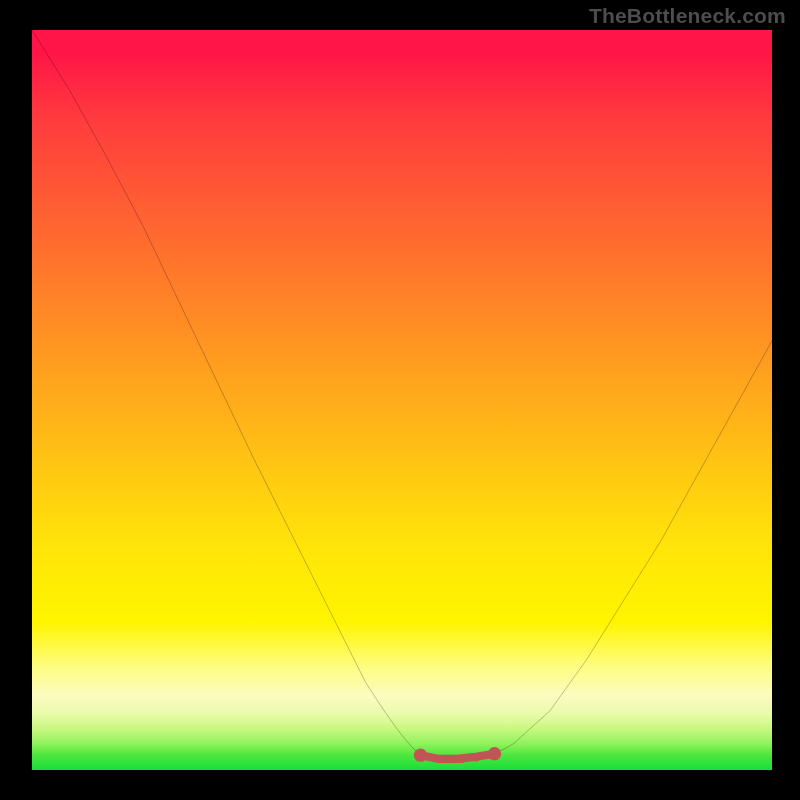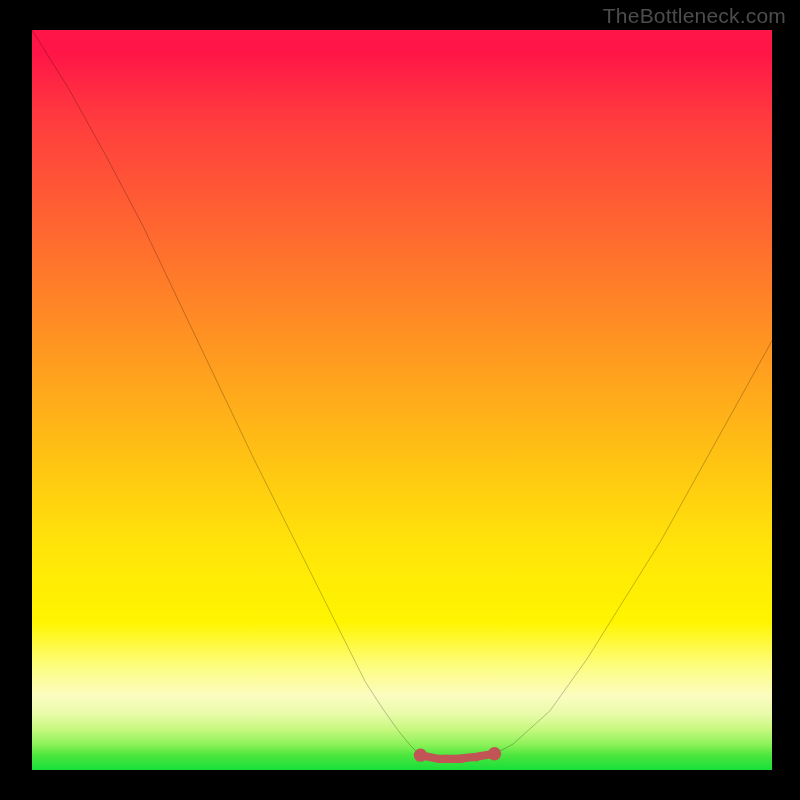--- a/index.html
+++ b/index.html
@@ -16,21 +16,21 @@
     width: 800px;
     height: 800px;
     background: #000;
   }
   .watermark {
     position: absolute;
     top: 4px;
     right: 14px;
     color: #4d4d4d;
     font-size: 21px;
-    font-weight: 400;
+    font-weight: 700;
     letter-spacing: 0.2px;
     z-index: 10;
     user-select: none;
   }
   .plot-area {
     position: absolute;
     left: 32px;
     top: 30px;
     width: 740px;
     height: 740px;

